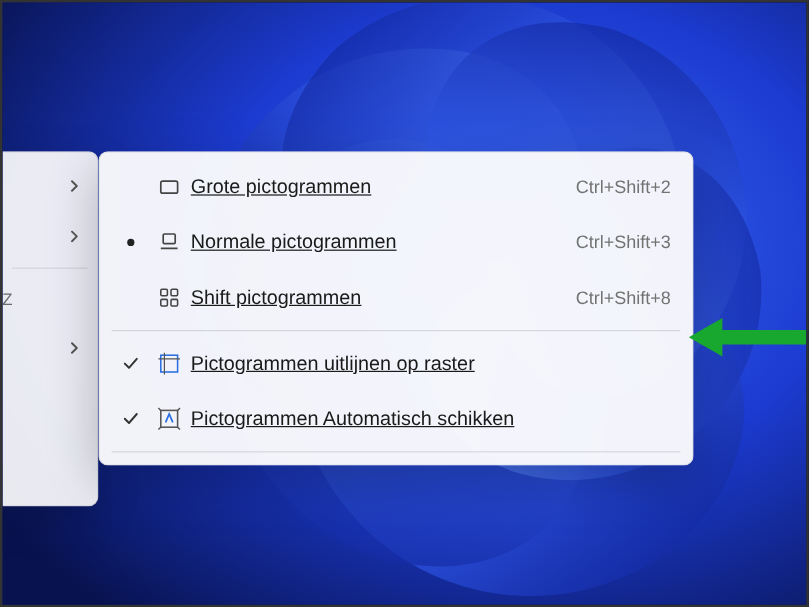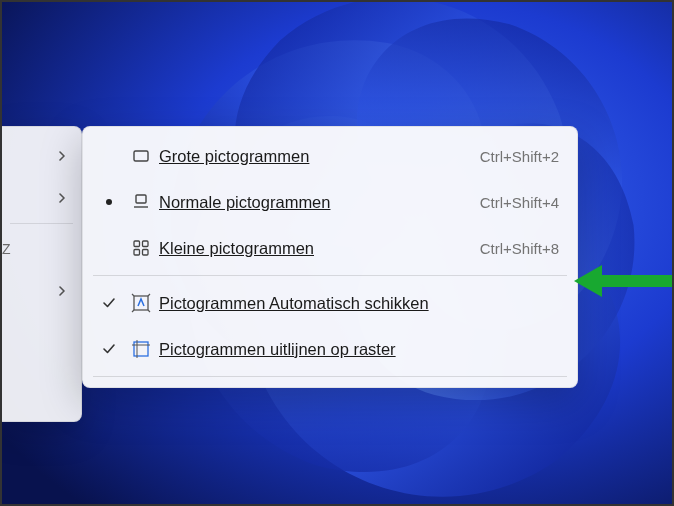--- a/index.html
+++ b/index.html
@@ -143,69 +143,69 @@
           <circle cx="4" cy="4" r="3" fill="#222"></circle>
         </svg>
     </span>
     <span class="iconcol">
       <svg width="20" height="20" viewBox="0 0 20 20">
           <rect x="5" y="3" width="10" height="8" rx="1" fill="none" stroke="#444" stroke-width="1.4"></rect>
           <line x1="3" y1="15" x2="17" y2="15" stroke="#444" stroke-width="1.4"></line>
         </svg>
     </span>
     <span class="label">Normale pictogrammen</span>
-    <span class="shortcut">Ctrl+Shift+4</span>
+    <span class="shortcut">Ctrl+Shift+3</span>
   </div>
 
   <div class="mi">
     <span class="chkcol"></span>
     <span class="iconcol">
       <svg width="20" height="20" viewBox="0 0 20 20">
         <rect x="3" y="3" width="5.5" height="5.5" rx="1" fill="none" stroke="#444" stroke-width="1.3"></rect>
         <rect x="11.5" y="3" width="5.5" height="5.5" rx="1" fill="none" stroke="#444" stroke-width="1.3"></rect>
         <rect x="3" y="11.5" width="5.5" height="5.5" rx="1" fill="none" stroke="#444" stroke-width="1.3"></rect>
         <rect x="11.5" y="11.5" width="5.5" height="5.5" rx="1" fill="none" stroke="#444" stroke-width="1.3"></rect>
       </svg>
     </span>
-    <span class="label">Kleine pictogrammen</span>
+    <span class="label">Shift pictogrammen</span>
     <span class="shortcut">Ctrl+Shift+8</span>
   </div>
 
   <div class="divider"></div>
+
+  <div class="mi">
+    <span class="chkcol">
+      <svg width="14" height="14" viewBox="0 0 14 14">
+          <path d="M2 7 L5.5 10.5 L12 3" fill="none" stroke="#333" stroke-width="1.6" stroke-linecap="round" stroke-linejoin="round"></path>
+        </svg>
+    </span>
+    <span class="iconcol">
+      <svg width="20" height="20" viewBox="0 0 20 20">
+        <rect x="3" y="3" width="14" height="14" fill="none" stroke="#2b6fe0" stroke-width="1.3"></rect>
+        <line x1="6" y1="1" x2="6" y2="19" stroke="#555" stroke-width="1"></line>
+        <line x1="1" y1="6" x2="19" y2="6" stroke="#555" stroke-width="1"></line>
+      </svg>
+    </span>
+    <span class="label">Pictogrammen uitlijnen op raster</span>
+  </div>
 
   <div class="mi">
     <span class="chkcol">
       <svg width="14" height="14" viewBox="0 0 14 14">
           <path d="M2 7 L5.5 10.5 L12 3" fill="none" stroke="#333" stroke-width="1.6" stroke-linecap="round" stroke-linejoin="round"></path>
         </svg>
     </span>
     <span class="iconcol">
       <svg width="20" height="20" viewBox="0 0 20 20">
         <rect x="3" y="3" width="14" height="14" fill="none" stroke="#555" stroke-width="1.3"></rect>
         <path d="M7 13 L10 6 L13 13" fill="none" stroke="#2b6fe0" stroke-width="1.5"></path>
         <path d="M3 3 L1 1 M17 3 L19 1 M3 17 L1 19 M17 17 L19 19" stroke="#555" stroke-width="1.2"></path>
       </svg>
     </span>
     <span class="label">Pictogrammen Automatisch schikken</span>
-  </div>
-
-  <div class="mi">
-    <span class="chkcol">
-      <svg width="14" height="14" viewBox="0 0 14 14">
-          <path d="M2 7 L5.5 10.5 L12 3" fill="none" stroke="#333" stroke-width="1.6" stroke-linecap="round" stroke-linejoin="round"></path>
-        </svg>
-    </span>
-    <span class="iconcol">
-      <svg width="20" height="20" viewBox="0 0 20 20">
-        <rect x="3" y="3" width="14" height="14" fill="none" stroke="#2b6fe0" stroke-width="1.3"></rect>
-        <line x1="6" y1="1" x2="6" y2="19" stroke="#555" stroke-width="1"></line>
-        <line x1="1" y1="6" x2="19" y2="6" stroke="#555" stroke-width="1"></line>
-      </svg>
-    </span>
-    <span class="label">Pictogrammen uitlijnen op raster</span>
   </div>
 
   <div class="divider"></div>
 
 
 </div>
 
 <div class="arrow">
   <svg width="100" height="36" viewBox="0 0 100 36">
     <path d="M100 18 L28 18" stroke="#18a830" stroke-width="12" stroke-linecap="butt"></path>

